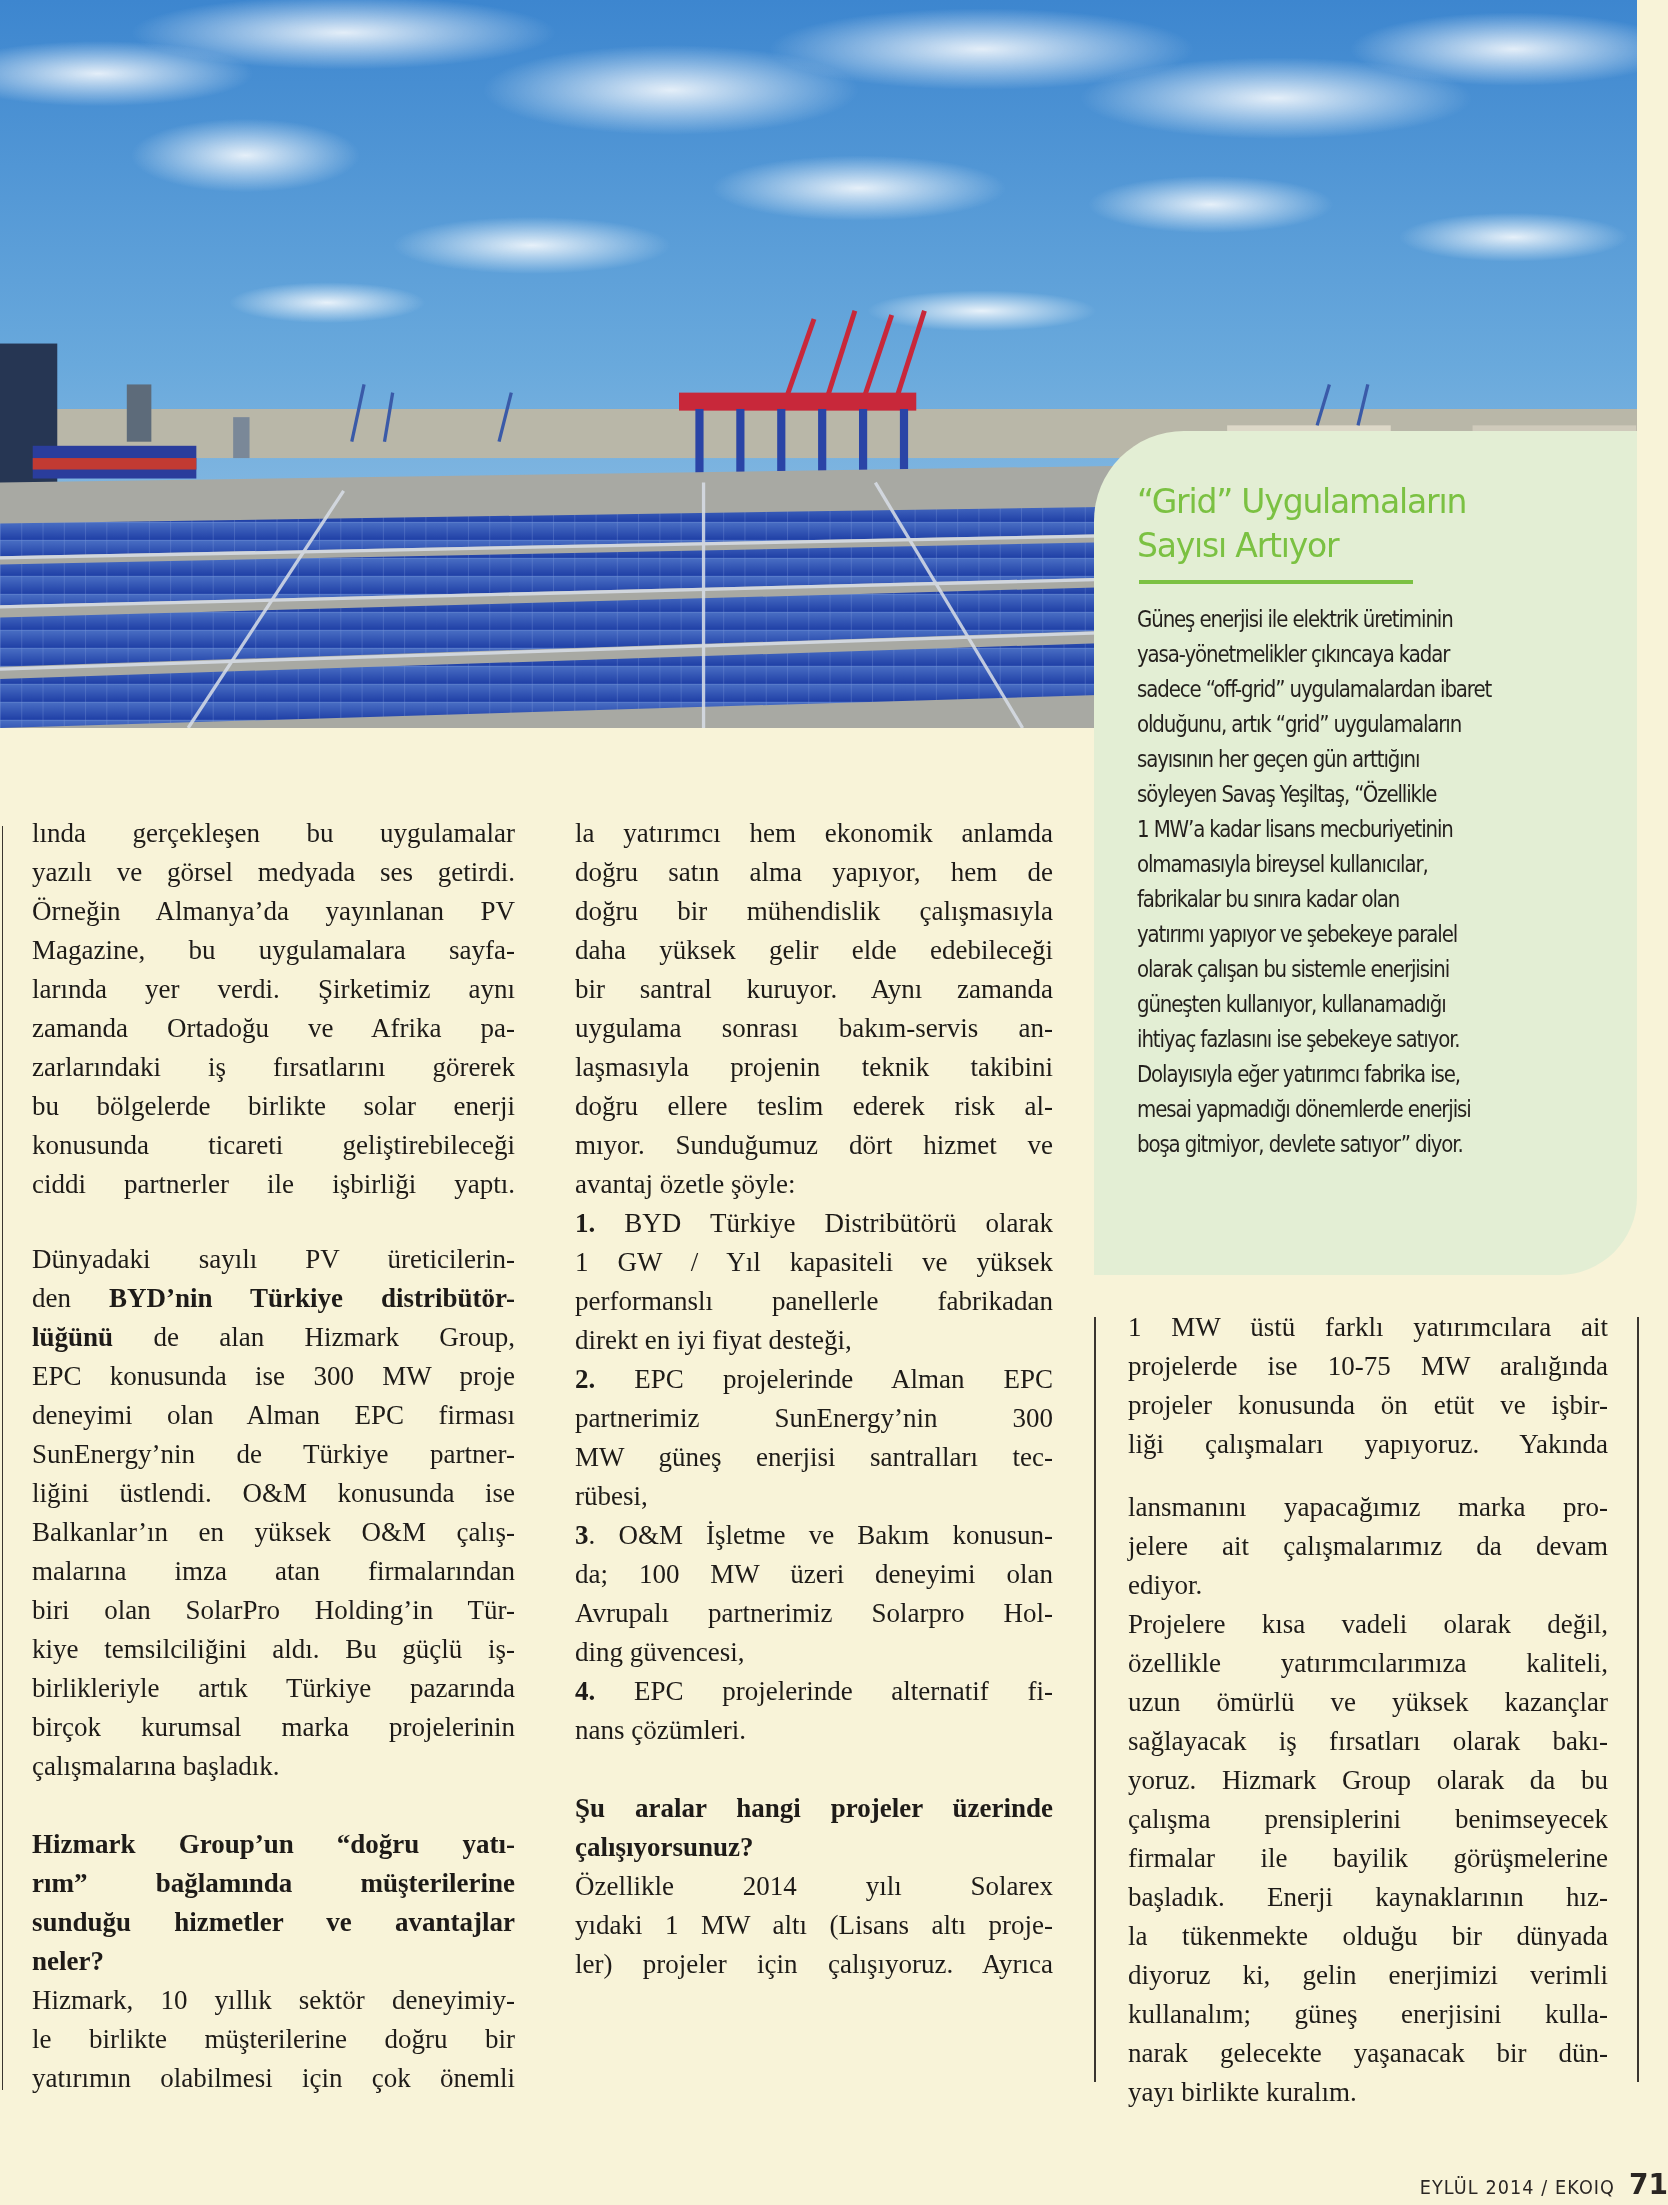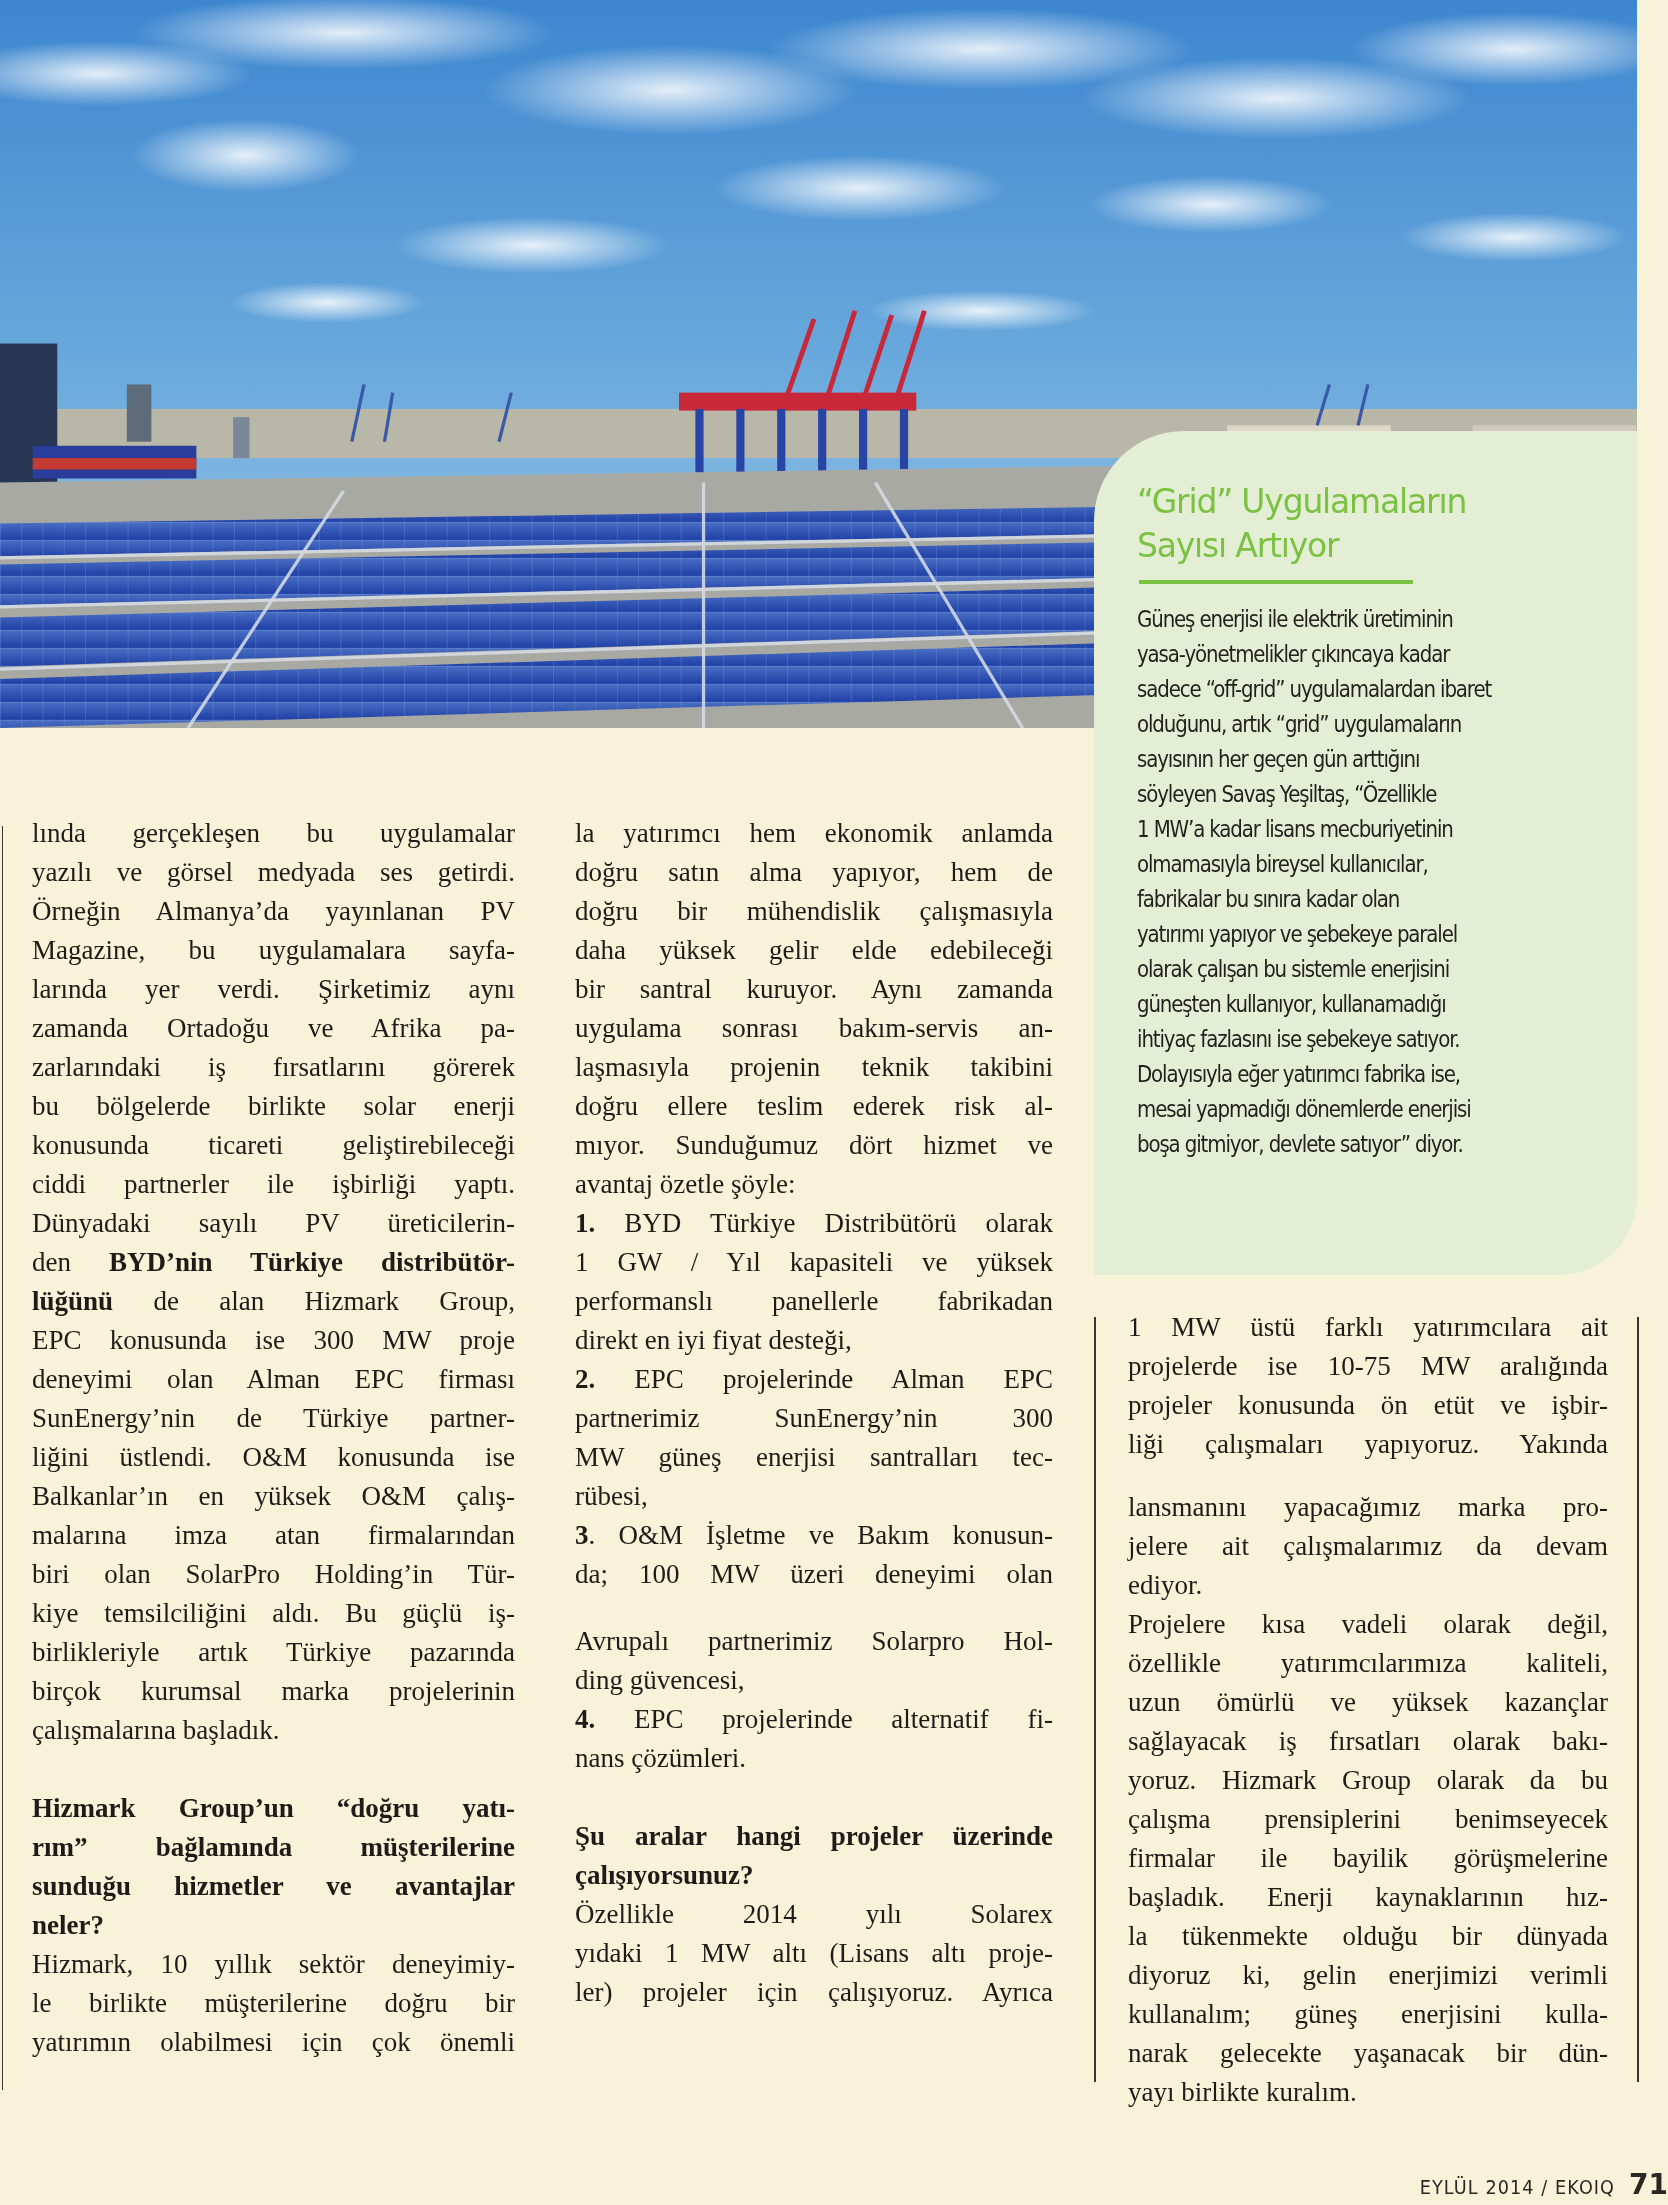--- a/index.html
+++ b/index.html
@@ -189,21 +189,21 @@
       <span class="ln" style="display: block; word-spacing: 0px;">lında gerçekleşen bu uygulamalar</span>
       <span class="ln" style="display: block; word-spacing: 0px;">yazılı ve görsel medyada ses getirdi.</span>
       <span class="ln" style="display: block; word-spacing: 0px;">Örneğin Almanya’da yayınlanan PV</span>
       <span class="ln" style="display: block; word-spacing: 0px;">Magazine, bu uygulamalara sayfa-</span>
       <span class="ln" style="display: block; word-spacing: 0px;">larında yer verdi. Şirketimiz aynı</span>
       <span class="ln" style="display: block; word-spacing: 0px;">zamanda Ortadoğu ve Afrika pa-</span>
       <span class="ln" style="display: block; word-spacing: 0px;">zarlarındaki iş fırsatlarını görerek</span>
       <span class="ln" style="display: block; word-spacing: 0px;">bu bölgelerde birlikte solar enerji</span>
       <span class="ln" style="display: block; word-spacing: 0px;">konusunda ticareti geliştirebileceği</span>
       <span class="ln" style="display: block; word-spacing: 0px;">ciddi partnerler ile işbirliği yaptı.</span>
-      <span class="ln" style="display: block; word-spacing: 0px;">Dünyadaki sayılı PV üreticilerin-</span>
+      <span class="ln" style="display: block; word-spacing: 0px; margin-top: 36px;">Dünyadaki sayılı PV üreticilerin-</span>
     </div>
   <span class="ln" style="display: block; word-spacing: 0px;"><span>den </span><span class="b">BYD’nin Türkiye distribütör-</span></span>
   <span class="ln" style="display: block; word-spacing: 0px;"><span class="b">lüğünü</span><span> de alan Hizmark Group,</span></span>
   <div id="c1b">
       <span class="ln" style="display: block; word-spacing: 0px;">EPC konusunda ise 300 MW proje</span>
       <span class="ln" style="display: block; word-spacing: 0px;">deneyimi olan Alman EPC firması</span>
       <span class="ln" style="display: block; word-spacing: 0px;">SunEnergy’nin de Türkiye partner-</span>
       <span class="ln" style="display: block; word-spacing: 0px;">liğini üstlendi. O&amp;M konusunda ise</span>
       <span class="ln" style="display: block; word-spacing: 0px;">Balkanlar’ın en yüksek O&amp;M çalış-</span>
       <span class="ln" style="display: block; word-spacing: 0px;">malarına imza atan firmalarından</span>
@@ -244,21 +244,21 @@
       <span class="ln" style="display: block; word-spacing: 0px;"><b>1.</b> <span>BYD Türkiye Distribütörü olarak</span></span>
       <span class="ln" style="display: block; word-spacing: 0px;"><span>1 GW / Yıl kapasiteli ve yüksek</span></span>
       <span class="ln" style="display: block; word-spacing: 0px;"><span>performanslı panellerle fabrikadan</span></span>
       <span class="ln last"><span>direkt en iyi fiyat desteği,</span></span>
       <span class="ln" style="display: block; word-spacing: 0px; letter-spacing: 0px;"><b>2.</b> <span>EPC projelerinde Alman EPC</span></span>
       <span class="ln" style="display: block; word-spacing: 0px;"><span>partnerimiz SunEnergy’nin 300</span></span>
       <span class="ln" style="display: block; word-spacing: 0px;"><span>MW güneş enerjisi santralları tec-</span></span>
       <span class="ln last"><span>rübesi,</span></span>
       <span class="ln" style="display: block; word-spacing: 0px;"><b>3</b><span>. O&amp;M İşletme ve Bakım konusun-</span></span>
       <span class="ln" style="display: block; word-spacing: 0px;"><span>da; 100 MW üzeri deneyimi olan</span></span>
-      <span class="ln" style="display: block; word-spacing: 0px; margin-top: 28px;"><span>Avrupalı partnerimiz Solarpro Hol-</span></span>
+      <span class="ln" style="display: block; word-spacing: 0px;"><span>Avrupalı partnerimiz Solarpro Hol-</span></span>
       <span class="ln last"><span>ding güvencesi,</span></span>
       <span class="ln" style="display: block; word-spacing: 0px;"><b>4.</b> <span>EPC projelerinde alternatif fi-</span></span>
       <span class="ln last"><span>nans çözümleri.</span></span>
     </div>
   <div class="gap"></div>
   <div id="c2h" class="b">
       <span class="ln" style="display: block; word-spacing: 0px;">Şu aralar hangi projeler üzerinde</span>
       <span class="ln last">çalışıyorsunuz?</span>
     </div>
   <div id="c2b">

